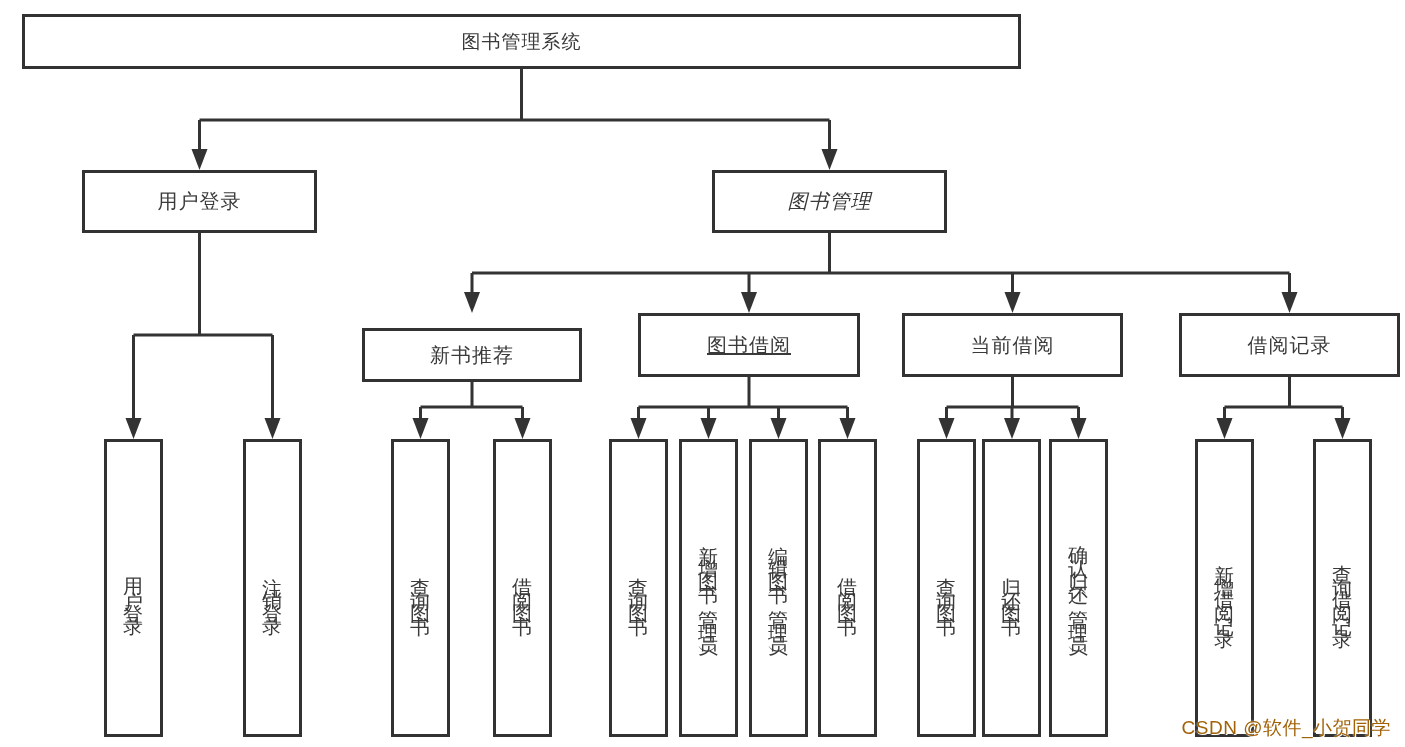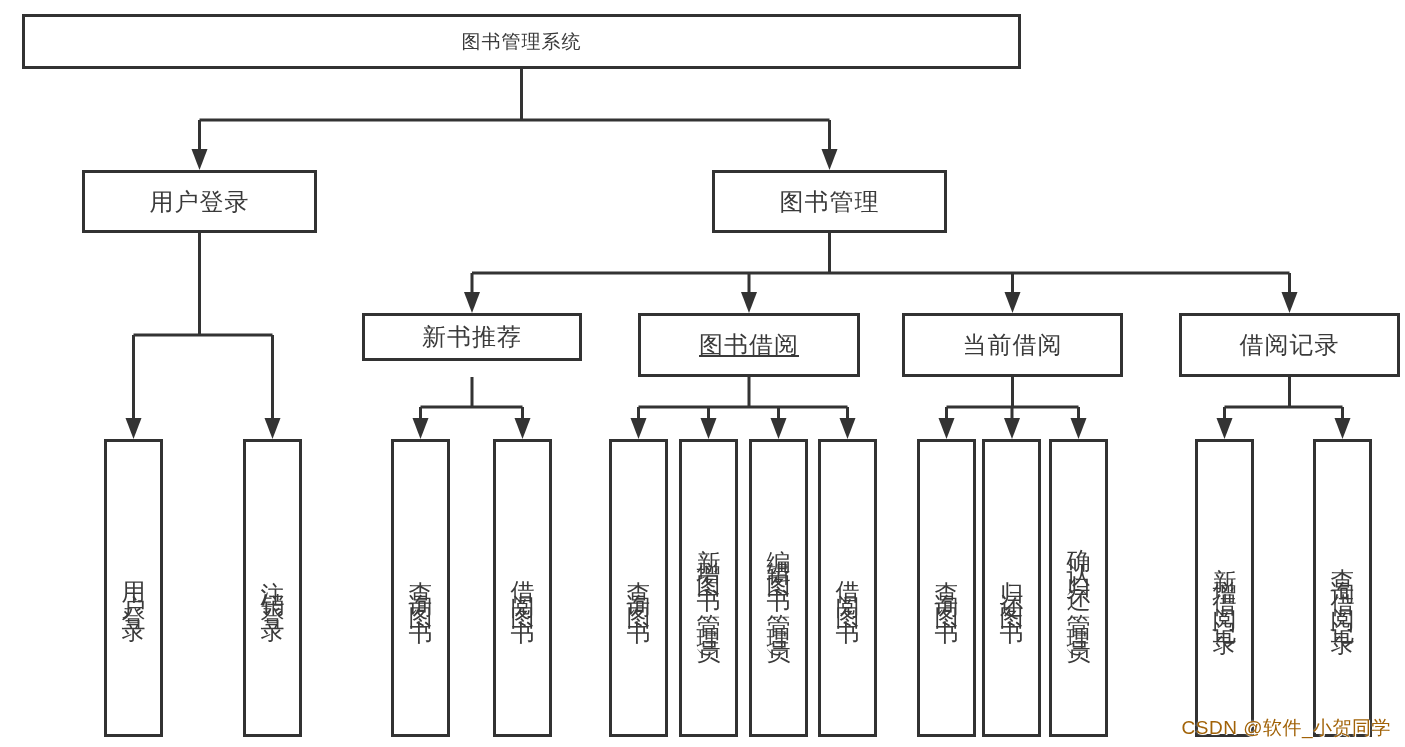--- a/index.html
+++ b/index.html
@@ -20,37 +20,37 @@
   }
   .node {
     position: absolute;
     background: #ffffff;
     border: 3px solid #323232;
     box-sizing: border-box;
     display: flex;
     align-items: center;
     justify-content: center;
     color: #3a3a3a;
-    font-size: 24px;
+    font-size: 20px;
     letter-spacing: 1px;
     z-index: 2;
   }
   .node.root { font-size: 19px; }
   .leaf span.vtext {
     writing-mode: vertical-rl;
     text-orientation: mixed;
     letter-spacing: 13px;
     line-height: 1;
     white-space: nowrap;
   }
   
   .n-root   { left: 22px;   top: 14px;  width: 999px; height: 55px; }
   .n-ulogin { left: 82px;   top: 170px; width: 235px; height: 63px; }
-  .n-bmgmt  { left: 712px;  top: 170px; width: 235px; height: 63px; }
-  .n-rec    { left: 362px;  top: 313px; width: 220px; height: 48px; }
+  .n-bmgmt  { left: 712px;  top: 170px; width: 235px; height: 63px; font-style: italic; }
+  .n-rec    { left: 362px;  top: 328px; width: 220px; height: 54px; }
   .n-bb     { left: 638px;  top: 313px; width: 222px; height: 64px; text-decoration: underline; }
   .n-cb     { left: 902px;  top: 313px; width: 221px; height: 64px; }
   .n-br     { left: 1179px; top: 313px; width: 221px; height: 64px; }
   .leaf     { top: 439px; width: 59px; height: 298px; }
   .l1  { left: 104px; }
   .l2  { left: 243px; }
   .l3  { left: 391px; }
   .l4  { left: 493px; }
   .l5  { left: 609px; }
   .l6  { left: 679px; }

